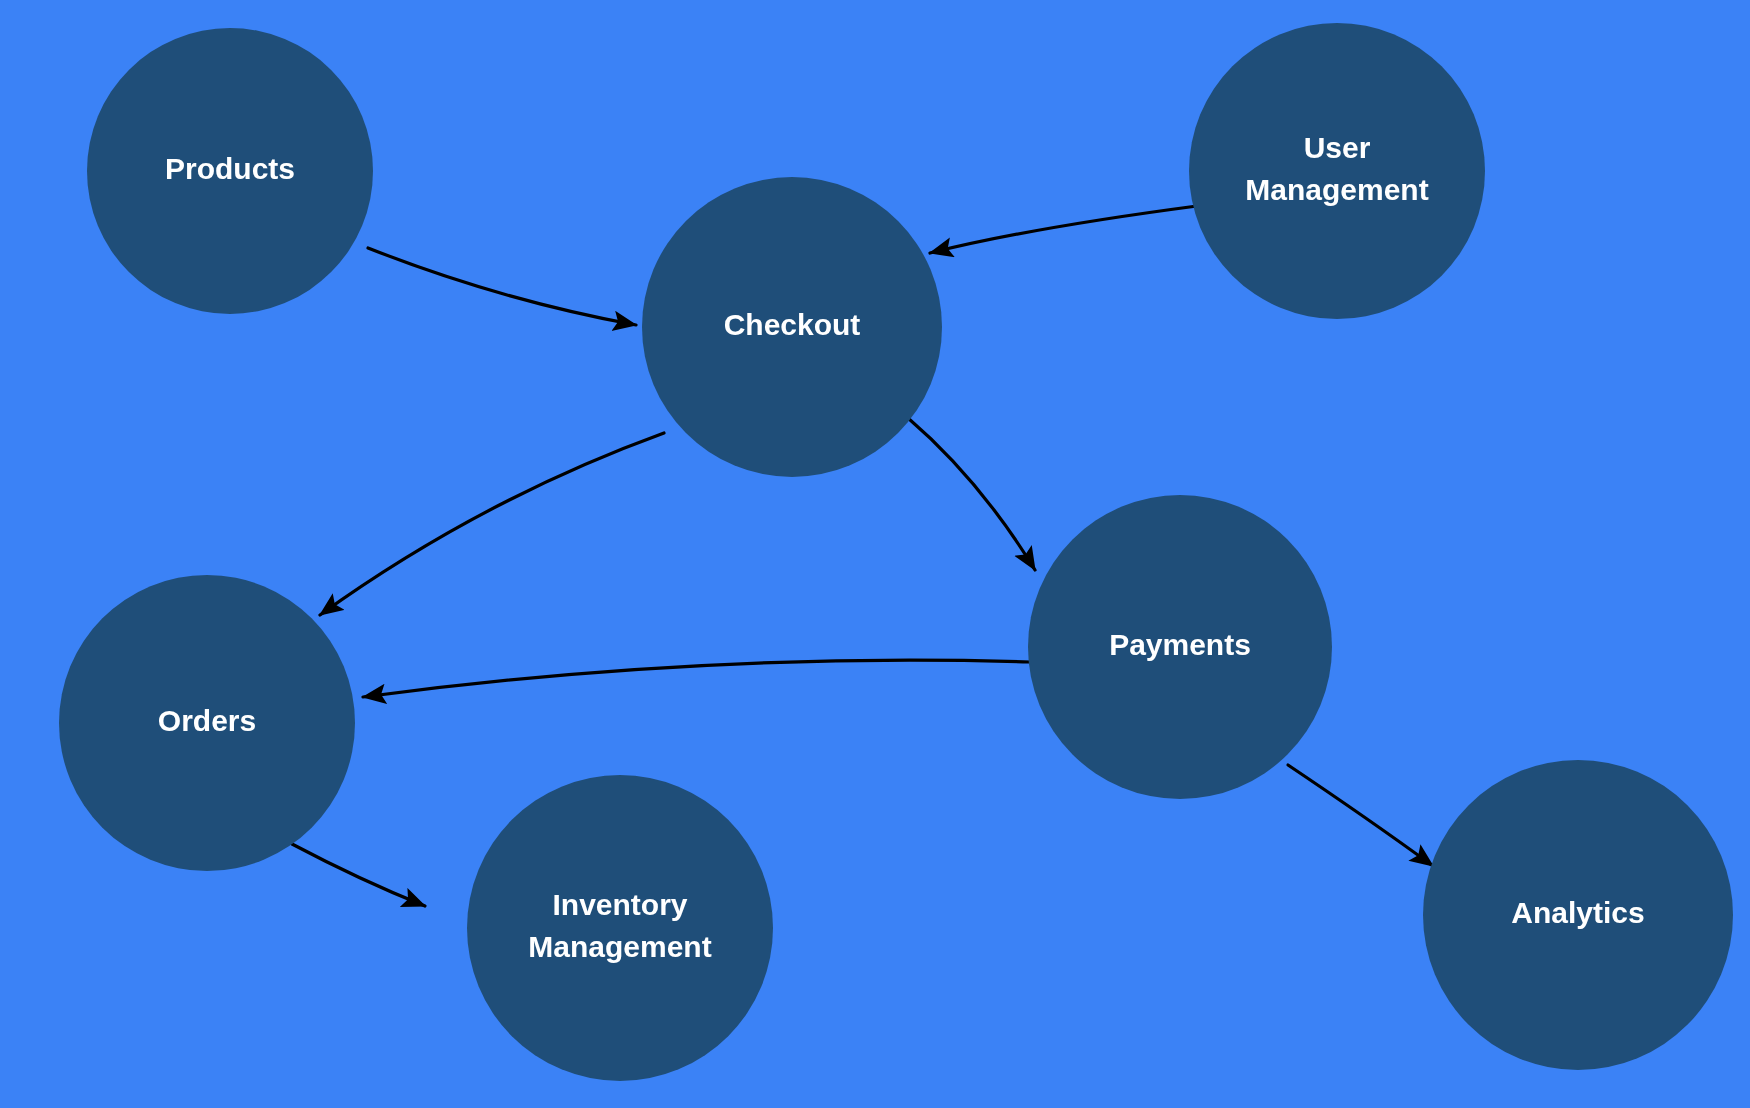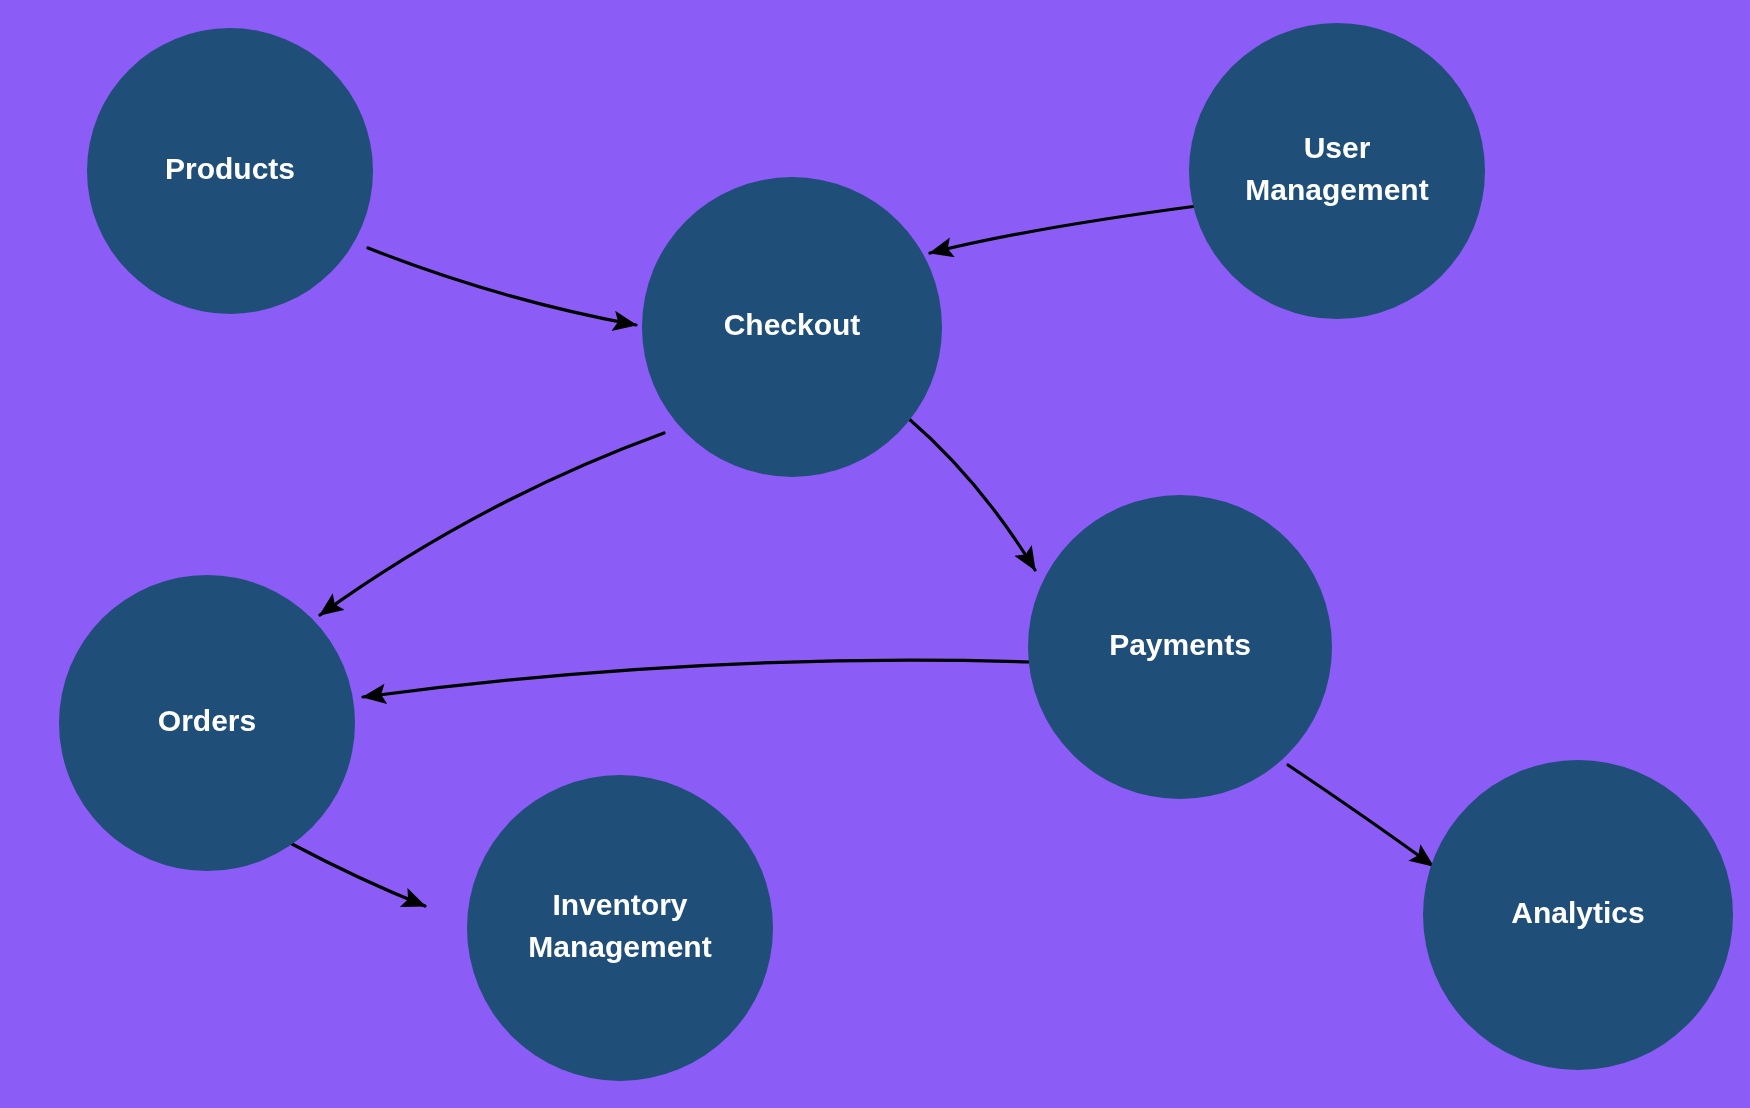--- a/index.html
+++ b/index.html
@@ -10,21 +10,21 @@
   body {
     width: 1750px;
     height: 1108px;
     overflow: hidden;
     font-family: "Liberation Sans", sans-serif;
   }
   #diagram-root {
     position: relative;
     width: 1750px;
     height: 1108px;
-    background: #8b5cf6;
+    background: #3b82f6;
     text-decoration: underline;
   }
   #graph-svg {
     position: absolute;
     left: 0;
     top: 0;
     width: 1750px;
     height: 1108px;
     display: block;
   }

